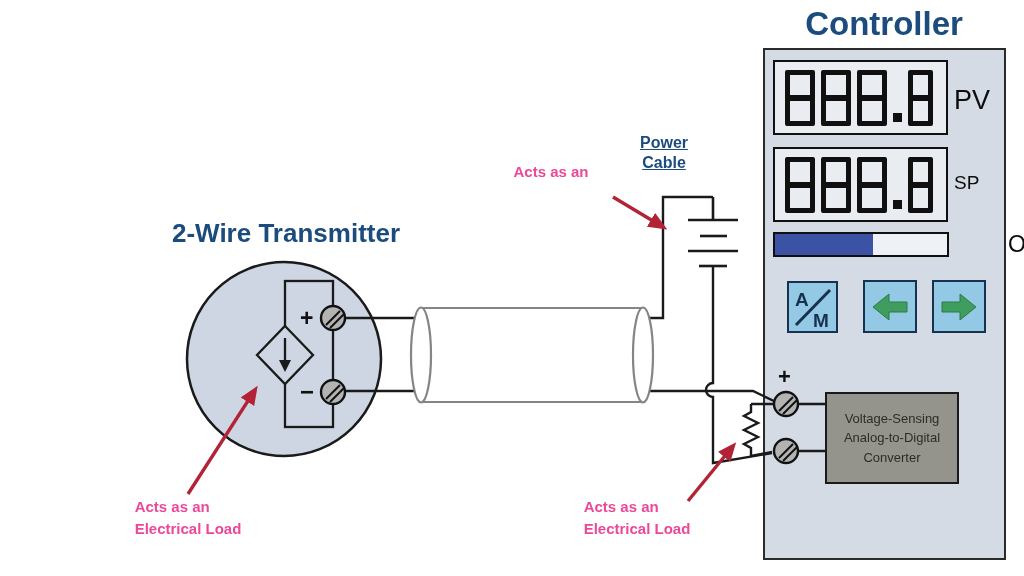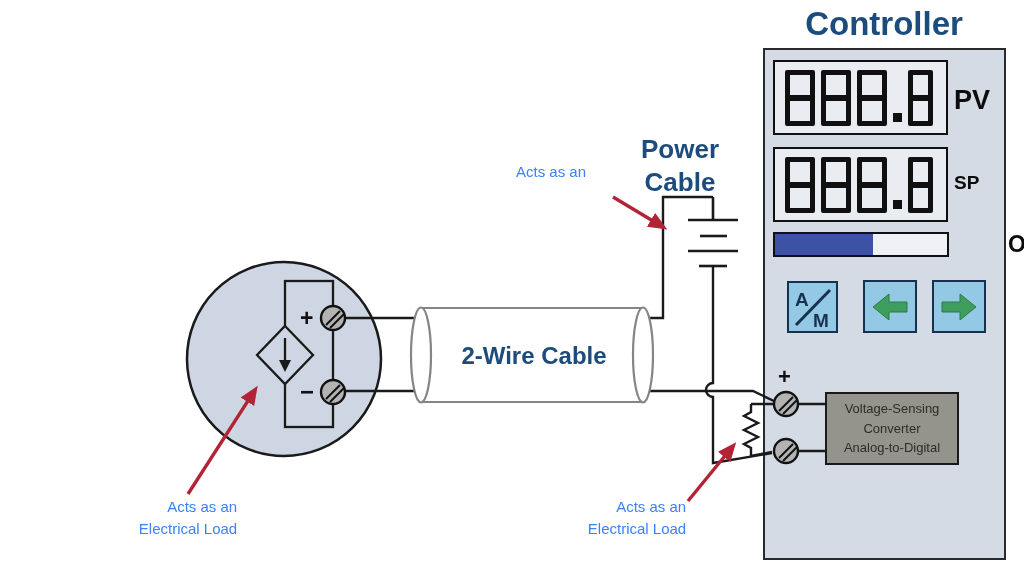--- a/index.html
+++ b/index.html
@@ -1,56 +1,56 @@
 <!DOCTYPE html>
 <html><head>
 <meta charset="utf-8">
 <style>
   html,body{margin:0;padding:0;background:#fff;}
   #stage{position:relative;width:1024px;height:576px;background:#ffffff;overflow:hidden;
          font-family:"Liberation Sans", sans-serif;border-radius:22px;}
   .abs{position:absolute;}
   .blue-label{color:#1c4b7d;font-weight:600;text-align:center;line-height:1.25;}
-  .red-note{color:#3b82f6;font-weight:400;font-size:15px;text-align:right;line-height:1.45;}
+  .red-note{color:#ec4899;font-weight:700;font-size:15px;text-align:left;line-height:1.45;}
   .ctr{transform:translateX(-50%);}
   
   #controller-box{left:763px;top:48px;width:243px;height:512px;background:#d4dbe5;
                   border:2.5px solid #2a2a2a;box-sizing:border-box;z-index:1;}
   .display-box{background:#e9edf2;border:2.5px solid #101010;box-sizing:border-box;
                display:flex;align-items:center;gap:6px;padding-left:10px;z-index:3;}
   .seg-digit{display:flex;flex-direction:column;width:30px;height:56px;}
   .seg-digit.narrow{width:25px;}
   .seg-box{box-sizing:border-box;width:100%;height:30px;border:5.5px solid #101010;border-radius:2px;background:transparent;}
   .seg-box + .seg-box{margin-top:-4px;}
   .seg-dot{width:9px;height:9px;background:#101010;align-self:flex-end;margin-bottom:11px;flex:0 0 auto;}
-  .panel-label{color:#0c0c0c;font-weight:700;z-index:3;text-align:center;}
+  .panel-label{color:#0c0c0c;font-weight:400;z-index:3;text-align:center;}
   #out-bar{left:773px;top:232px;width:176px;height:25px;border:2.5px solid #101010;
            box-sizing:border-box;background:#eef1f6;z-index:3;}
   #out-fill{height:100%;background:#3b52a5;}
   .panel-btn{border:2.5px solid #17324e;box-sizing:border-box;background:#93c9e4;z-index:3;
              display:flex;align-items:center;justify-content:center;padding:0;cursor:pointer;}
-  #adc-box{left:825px;top:392px;width:134px;height:73px;background:#94948c;border:2px solid #1a1a1a;
+  #adc-box{left:825px;top:392px;width:134px;height:92px;background:#94948c;border:2px solid #1a1a1a;
            box-sizing:border-box;color:#2d2d28;font-size:13px;font-weight:500;text-align:center;
            display:flex;flex-direction:column;justify-content:center;line-height:1.5;z-index:3;}
   svg.layer{position:absolute;left:0;top:0;z-index:2;pointer-events:none;}
   .sign{color:#111;font-weight:700;z-index:3;}
 </style>
 </head>
 <body>
 
 <div id="stage">
 
   <div id="controller-box" class="abs"></div>
 
   <div class="abs blue-label ctr" style="left:884px;top:3px;font-size:33px;">Controller</div>
 
-
-  <div class="abs blue-label ctr" style="left:534px;top:341px;font-size:24px;white-space:nowrap;z-index:3;">2-Wire Cable</div>
-
-  <div class="abs blue-label ctr" style="left:680px;top:133px;font-size:26px;">
+  <div class="abs blue-label ctr" style="left:286px;top:217px;font-size:26px;white-space:nowrap;">2-Wire Transmitter</div>
+
+
+  <div class="abs blue-label ctr" style="left:664px;top:133px;font-size:16px;text-decoration:underline;">
     <div>Power</div>
     <div>Cable</div>
   </div>
 
   <div class="abs red-note ctr" style="left:551px;top:161px;">
     <div>Acts as an</div>
   </div>
   <div class="abs red-note ctr" style="left:188px;top:496px;">
     <div>Acts as an</div>
     <div>Electrical Load</div>
@@ -120,22 +120,22 @@
     </svg>
   </button>
   <button class="abs panel-btn" style="left:932px;top:280px;width:54px;height:53px;">
     <svg width="40" height="32" viewBox="0 0 40 32">
       <polygon points="3,11 21,11 21,3 37,16 21,29 21,21 3,21" fill="#3f9e5e" stroke="#2d7a46" stroke-width="1"></polygon>
     </svg>
   </button>
 
   <div id="adc-box" class="abs">
     <div>Voltage-Sensing</div>
+    <div>Analog-to-Digital</div>
     <div>Converter</div>
-    <div>Analog-to-Digital</div>
   </div>
 
   <div class="abs sign" style="left:300px;top:305px;font-size:23px;">+</div>
   <div class="abs sign" style="left:300px;top:378px;font-size:24px;">−</div>
   <div class="abs sign" style="left:778px;top:364px;font-size:22px;z-index:3;">+</div>
 
   <svg class="layer" width="1024" height="576" viewBox="0 0 1024 576">
     <defs>
       <marker id="redhead" markerUnits="userSpaceOnUse" markerWidth="20" markerHeight="18" refX="14" refY="8" orient="auto">
         <polygon points="0,0 19,8 0,16" fill="#b22335"></polygon>

